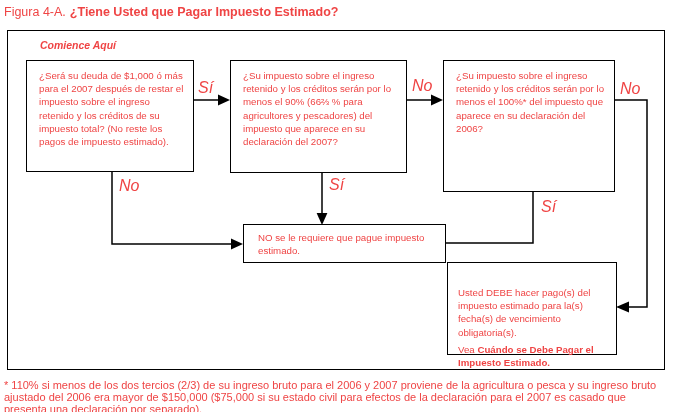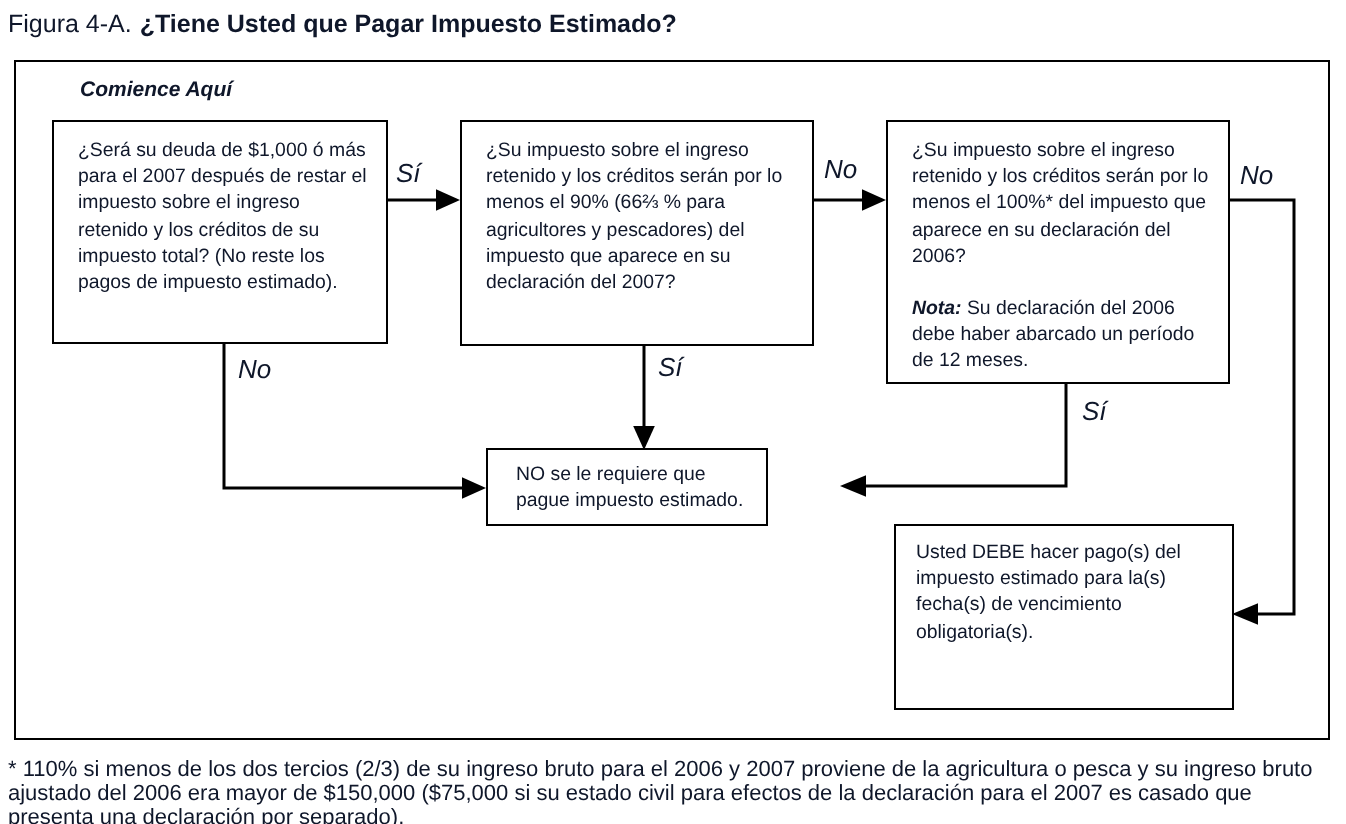--- a/index.html
+++ b/index.html
@@ -6,21 +6,21 @@
     margin: 0;
     padding: 0;
     background: #ffffff;
   }
   .page {
     position: relative;
     width: 673px;
     height: 412px;
     background: #ffffff;
     font-family: "Liberation Sans", sans-serif;
-    color: #0f172a;
+    color: #ef4444;
     overflow: hidden;
   }
   .title {
     position: absolute;
     left: 4px;
     top: 5px;
     font-size: 12.5px;
     white-space: nowrap;
   }
   .title .prefix { margin-right: 4px; }
@@ -58,26 +58,26 @@
     box-sizing: border-box;
     background: #ffffff;
     font-size: 9.7px;
     line-height: 13.2px;
   }
   .fbox p { margin: 0; }
   .box-q1 { left: 26px;  top: 60px;  width: 168px; height: 112px; padding: 8px 8px 0 12px; }
   .box-q2 { left: 230px; top: 60px;  width: 177px; height: 113px; padding: 8px 8px 0 12px; }
   .box-q3 { left: 443px; top: 60px;  width: 172px; height: 132px; padding: 8px 8px 0 12px; }
   .box-q3 .note { margin-top: 13px; }
-  .box-no  { left: 243px; top: 224px; width: 141px; height: 39px; padding: 6px 8px 0 14px; }
-  .box-yes { left: 447px; top: 262px; width: 170px; height: 93px; padding: 7px 6px 0 10px; }
+  .box-no  { left: 243px; top: 224px; width: 203px; height: 39px; padding: 6px 8px 0 14px; }
+  .box-yes { left: 447px; top: 262px; width: 170px; height: 93px; padding: 23px 6px 0 10px; }
   .box-yes .see { margin-top: 4px; }
   .lbl {
     position: absolute;
-    font-size: 13px;
+    font-size: 16px;
     font-style: italic;
   }
   .lbl-yes1 { left: 198px; top: 79px; }
   .lbl-no2  { left: 412px; top: 77px; }
   .lbl-no3  { left: 620px; top: 80px; }
   .lbl-no1  { left: 119px; top: 177px; }
   .lbl-yes2 { left: 329px; top: 176px; }
   .lbl-yes3 { left: 541px; top: 198px; }
   .footnote {
     position: absolute;
@@ -137,29 +137,29 @@
   <div class="fbox box-q1">
     <p>¿Será su deuda de $1,000 ó más para el 2007 después de restar el impuesto sobre el ingreso retenido y los créditos de su impuesto total? (No reste los pagos de impuesto estimado).</p>
   </div>
 
   <div class="fbox box-q2">
     <p>¿Su impuesto sobre el ingreso retenido y los créditos serán por lo menos el 90% (66⅔ % para agricultores y pescadores) del impuesto que aparece en su declaración del 2007?</p>
   </div>
 
   <div class="fbox box-q3">
     <p>¿Su impuesto sobre el ingreso retenido y los créditos serán por lo menos el 100%* del impuesto que aparece en su declaración del 2006?</p>
-    <p class="note"><span class="bi">Nota:</span><span> Su declaración del 2006 debe haber abarcado un período de 12 meses.</span></p>
   </div>
 
   <div class="fbox box-no">
     <p>NO se le requiere que pague impuesto estimado.</p>
   </div>
 
   <div class="fbox box-yes">
     <p>Usted DEBE hacer pago(s) del impuesto estimado para la(s) fecha(s) de vencimiento obligatoria(s).</p>
+    <p class="see"><span>Vea </span><span class="b">Cuándo se Debe Pagar el Impuesto Estimado.</span></p>
   </div>
 
   <div class="lbl lbl-yes1">Sí</div>
   <div class="lbl lbl-no2">No</div>
   <div class="lbl lbl-no3">No</div>
   <div class="lbl lbl-no1">No</div>
   <div class="lbl lbl-yes2">Sí</div>
   <div class="lbl lbl-yes3">Sí</div>
 
   <div class="footnote">* 110% si menos de los dos tercios (2/3) de su ingreso bruto para el 2006 y 2007 proviene de la agricultura o pesca y su ingreso bruto ajustado del 2006 era mayor de $150,000 ($75,000 si su estado civil para efectos de la declaración para el 2007 es casado que presenta una declaración por separado).</div>

